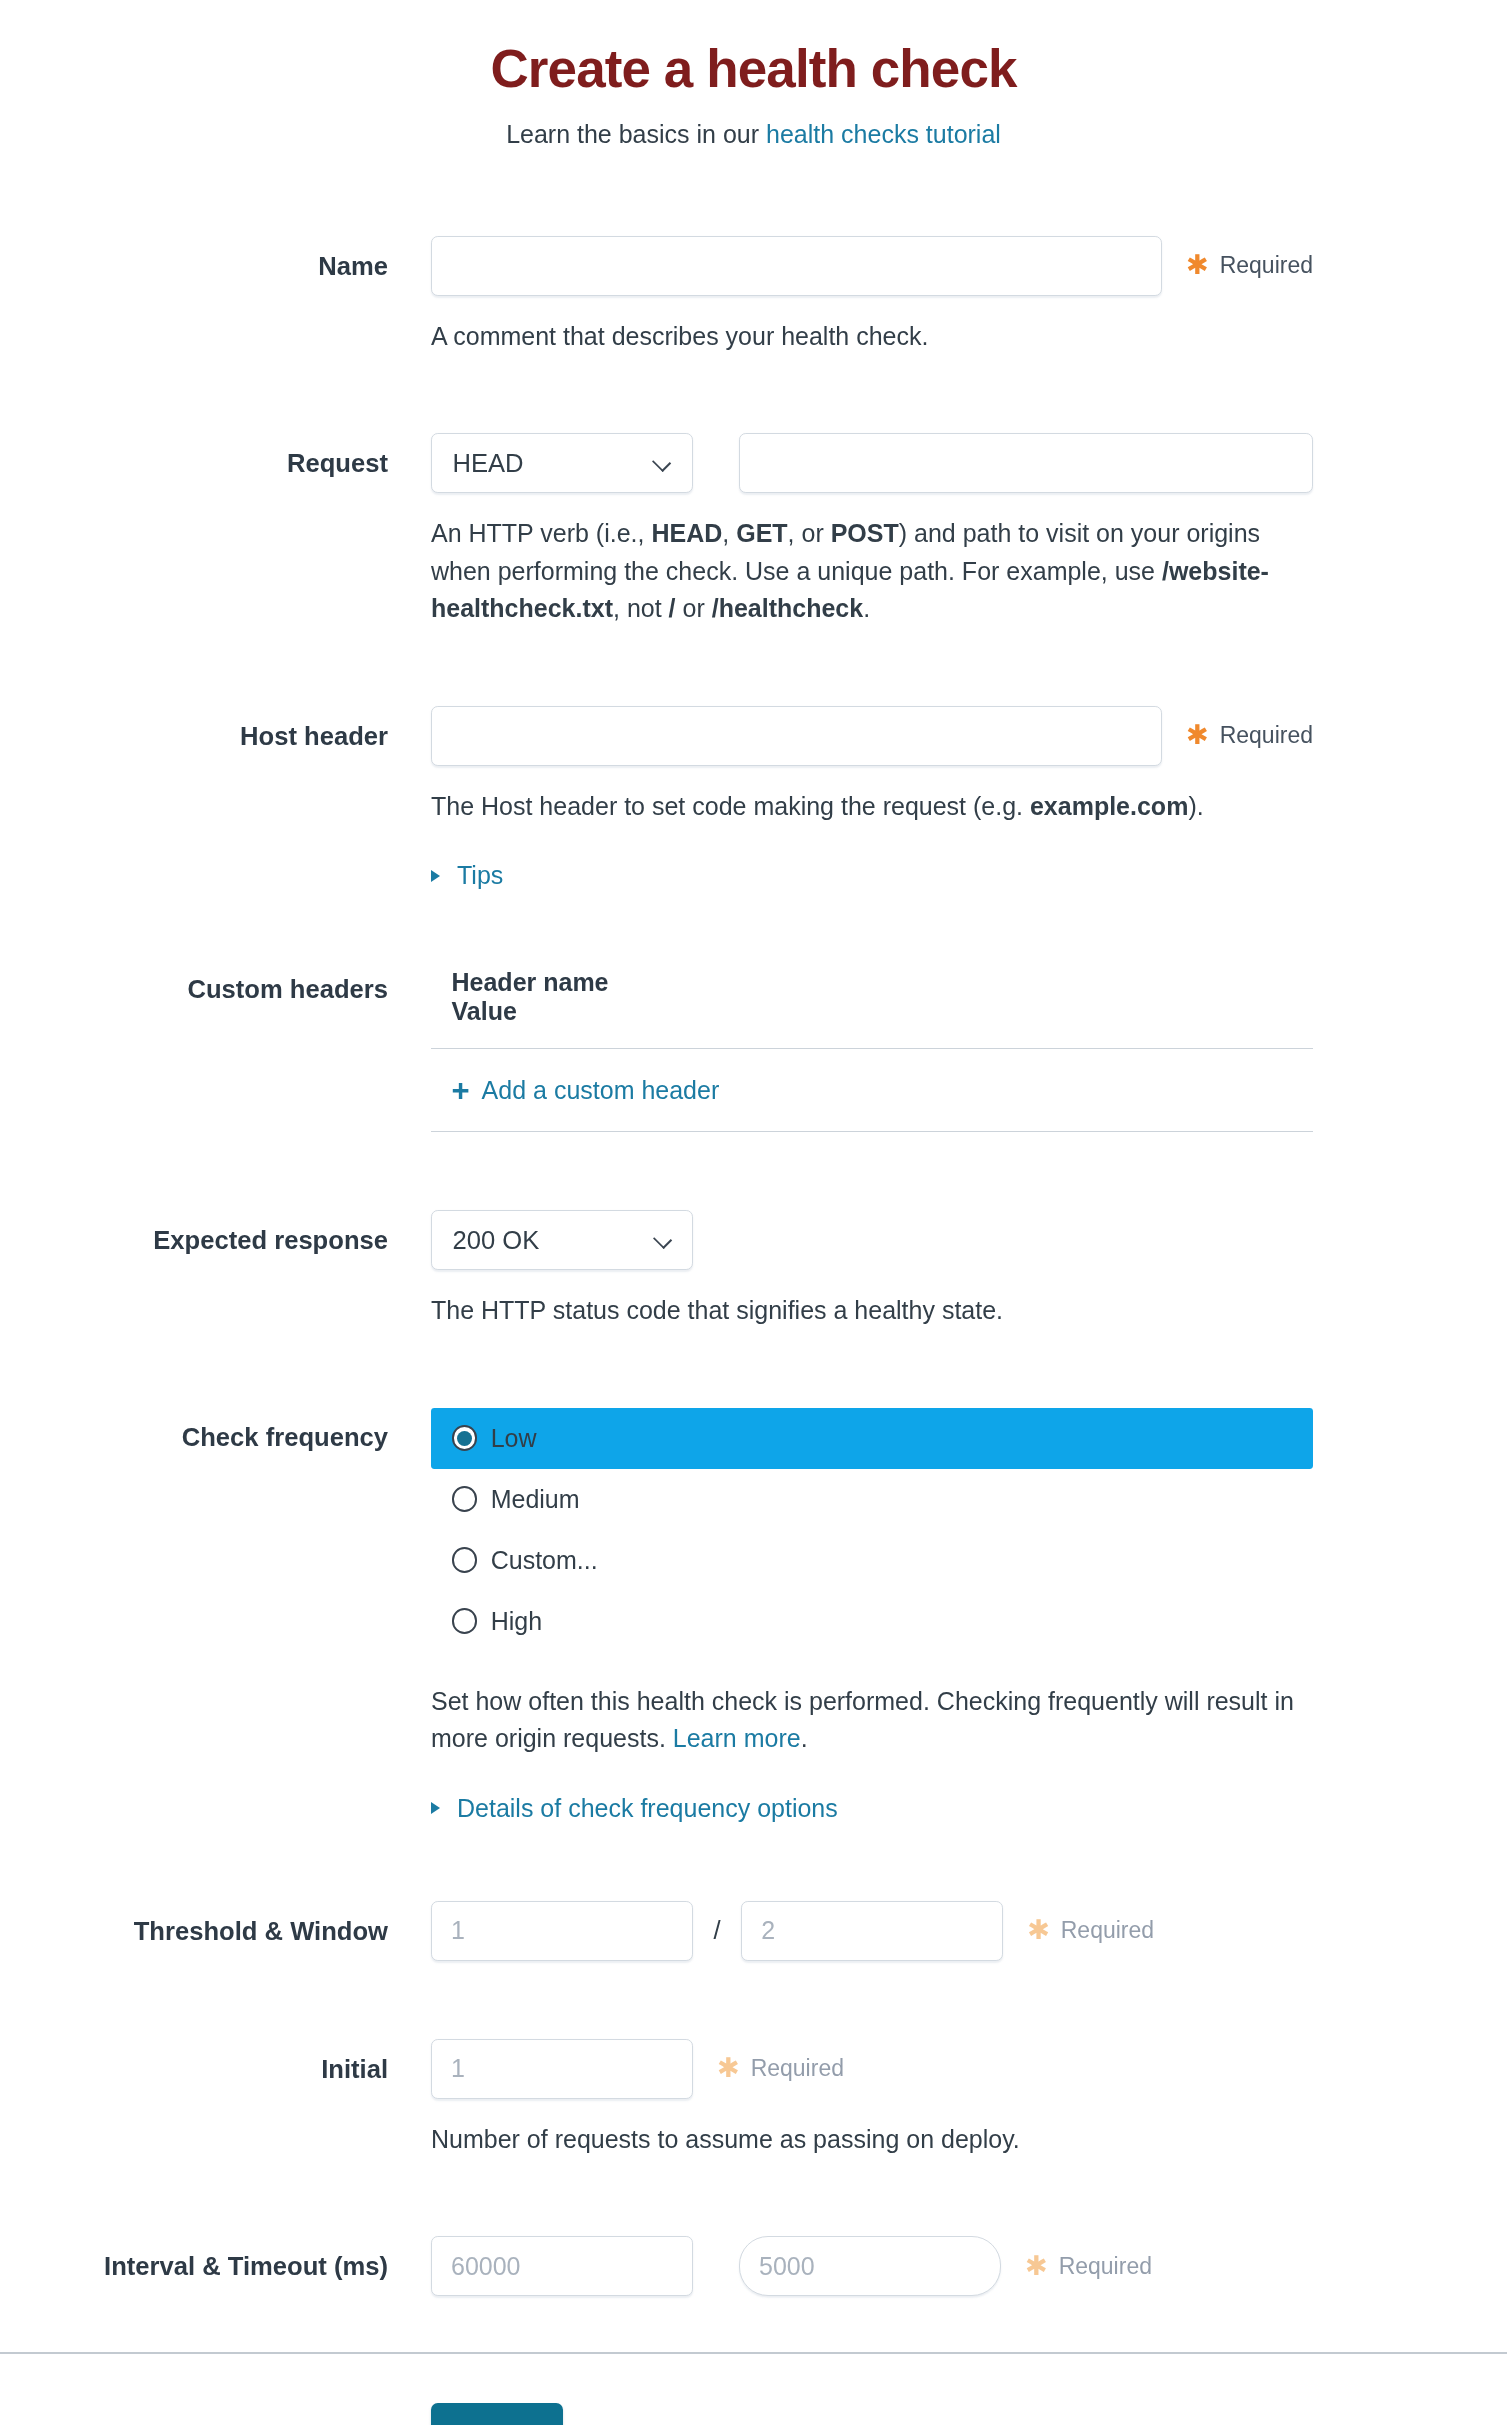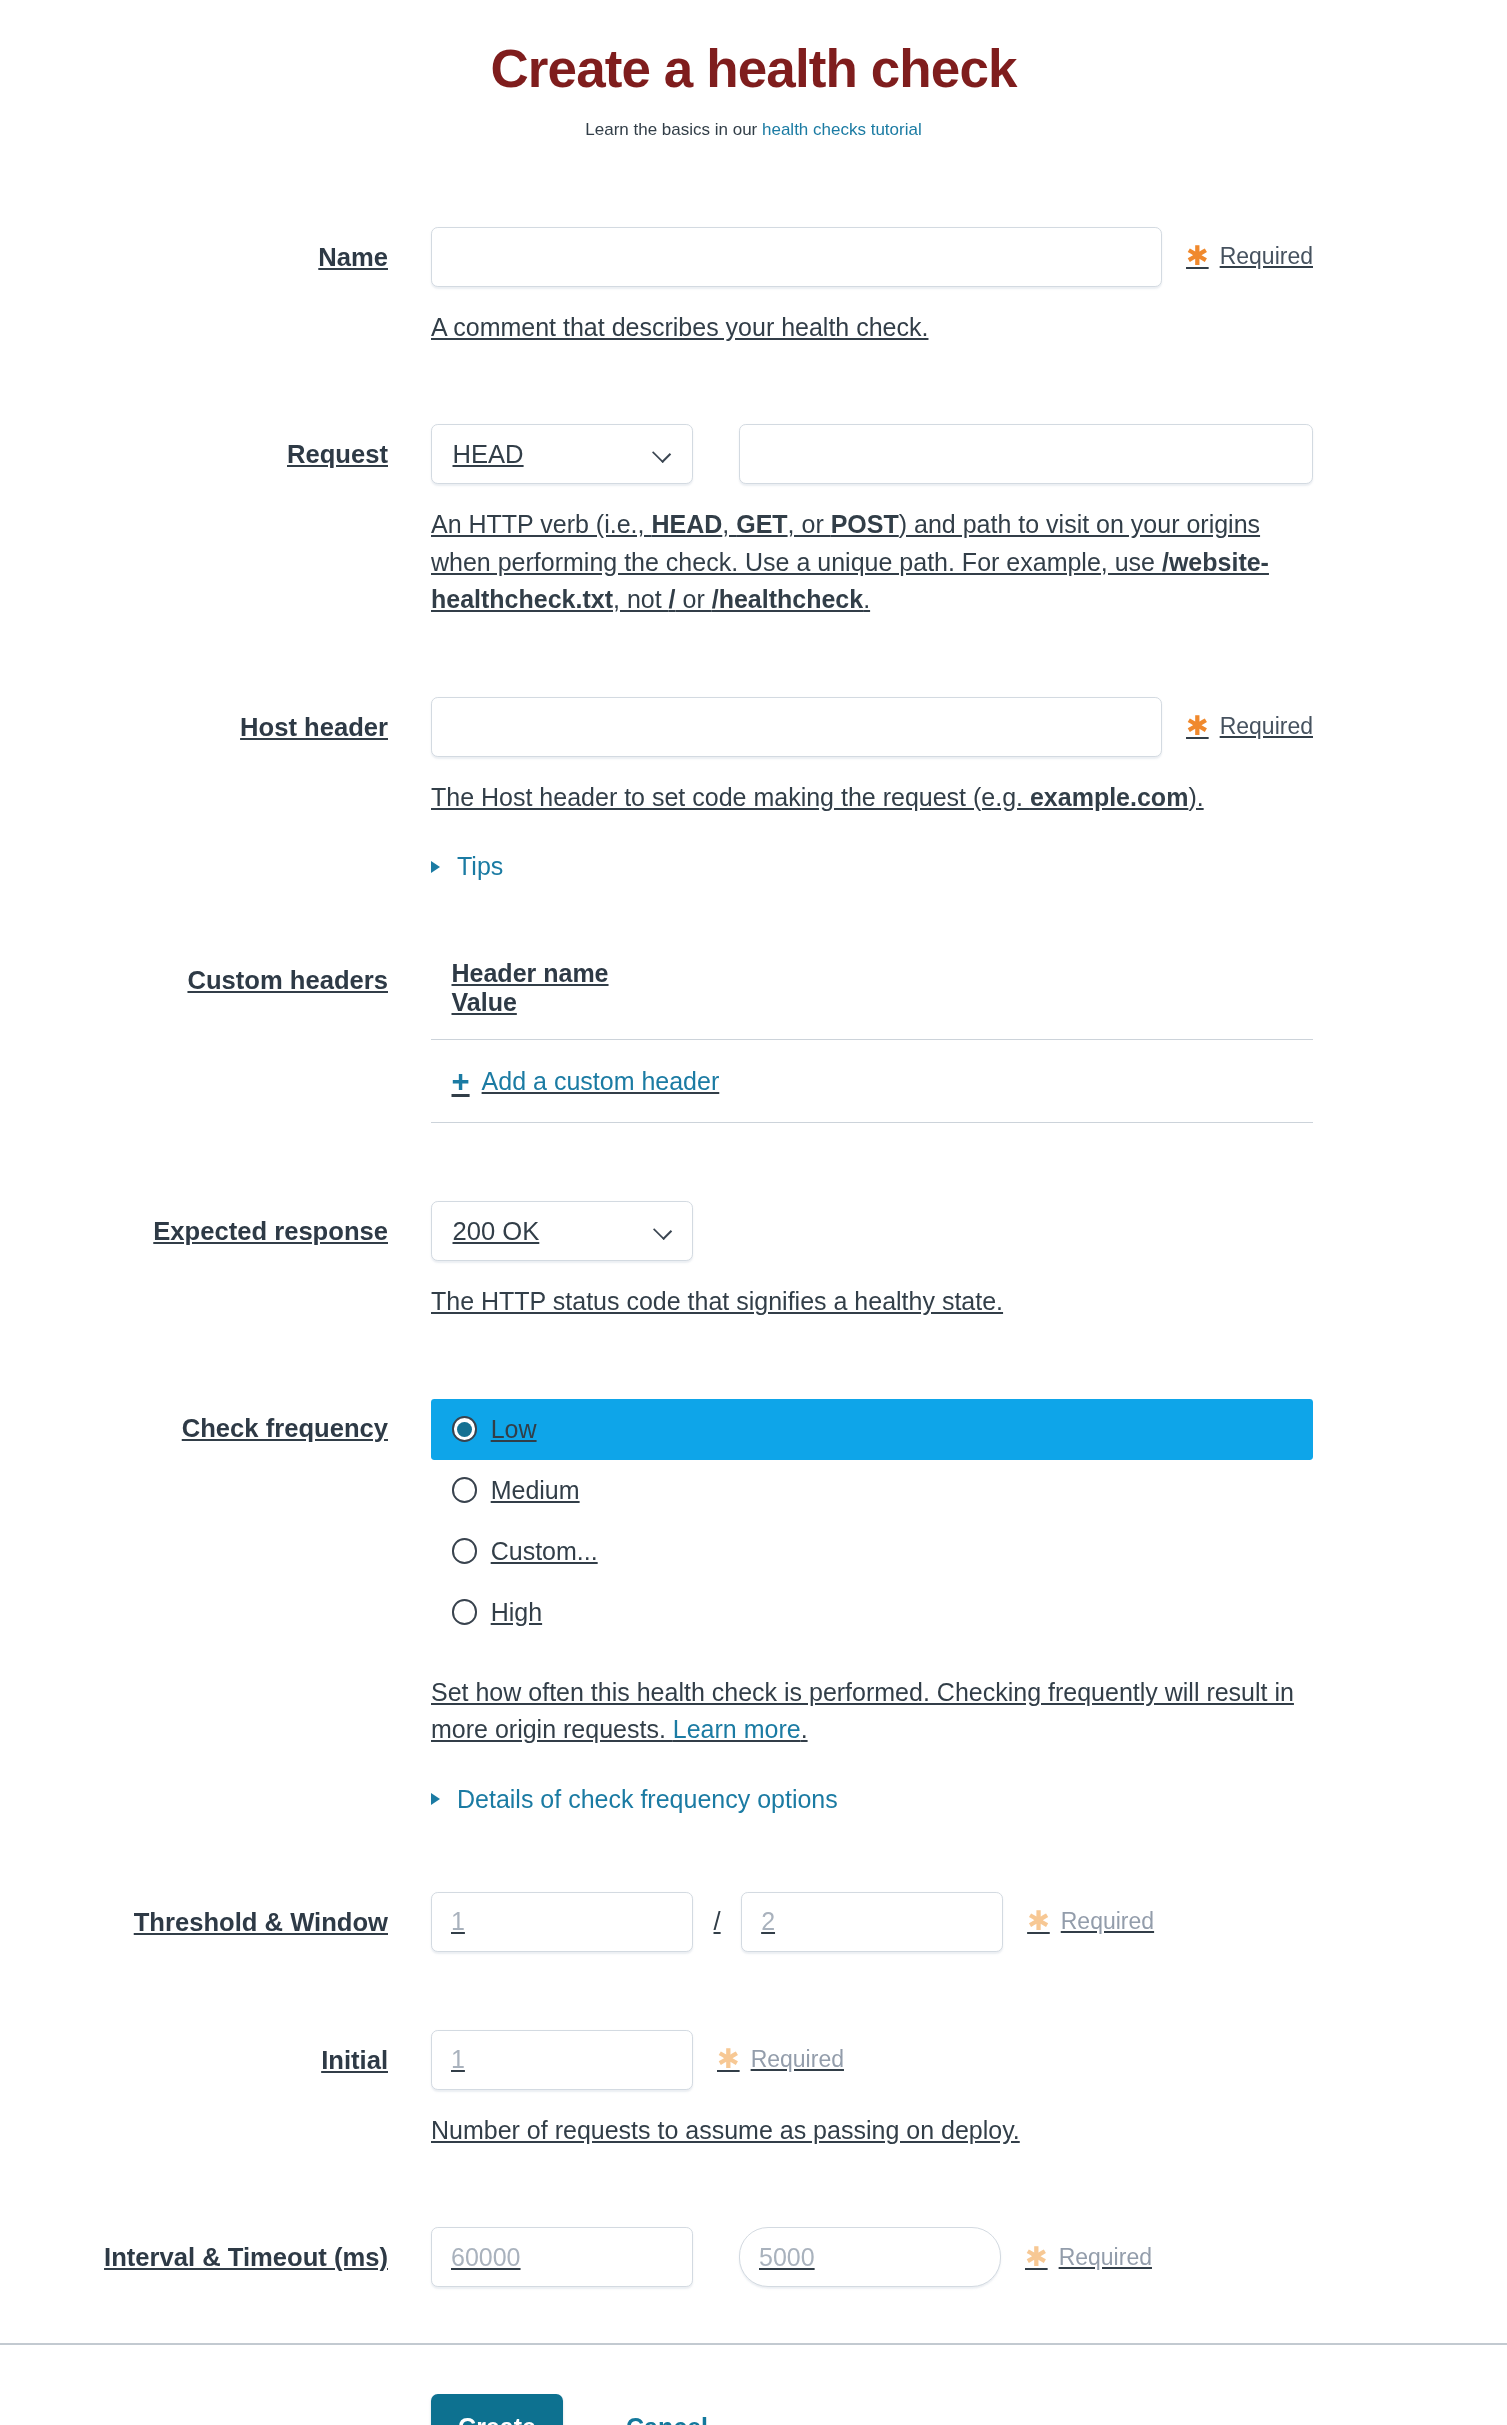--- a/index.html
+++ b/index.html
@@ -15,25 +15,25 @@
 
   
   .hdr { text-align: center; margin-bottom: 87px; }
   .hdr h1 {
     margin: 0 0 20.5px 0;
     font-size: 53px;
     font-weight: bold;
     color: #7f1d1d;
     letter-spacing: -0.9px;
   }
-  .subtitle { margin: 0; font-size: 17px; color: #323e48; }
+  .subtitle { margin: 0; font-size: 25px; color: #323e48; }
   .link { color: #1b7ba3; text-decoration: none; cursor: pointer; }
 
   
-  .section { display: flex; margin-bottom: 78px; text-decoration: underline; }
+  .section { display: flex; margin-bottom: 78px; }
   .label-col {
     flex: 0 0 388px;
     width: 388px;
     text-align: right;
     font-size: 25.6px;
     font-weight: bold;
     color: #2e3a46;
   }
   .label-col.center70 { line-height: 60px; }
   .label-col.pad-top { padding-top: 6.8px; }

